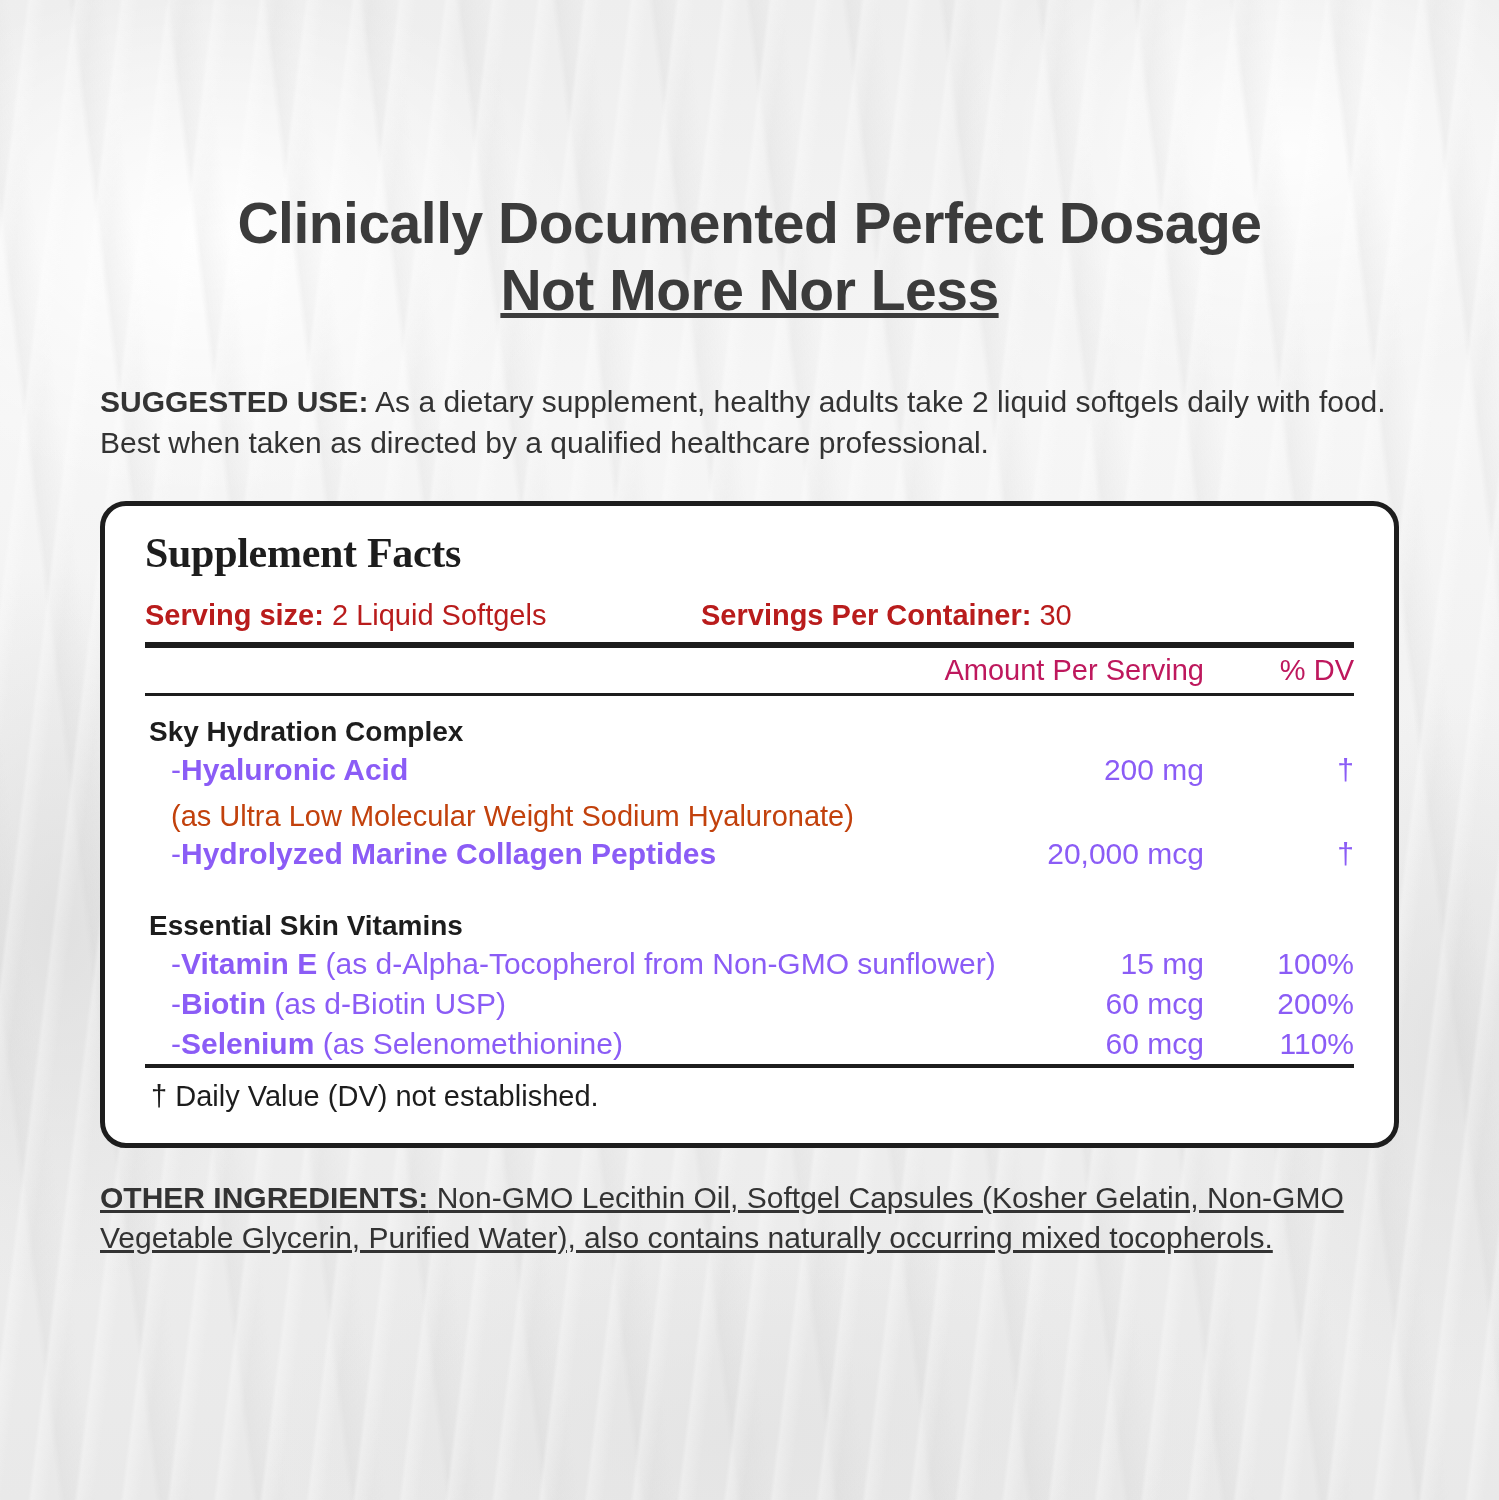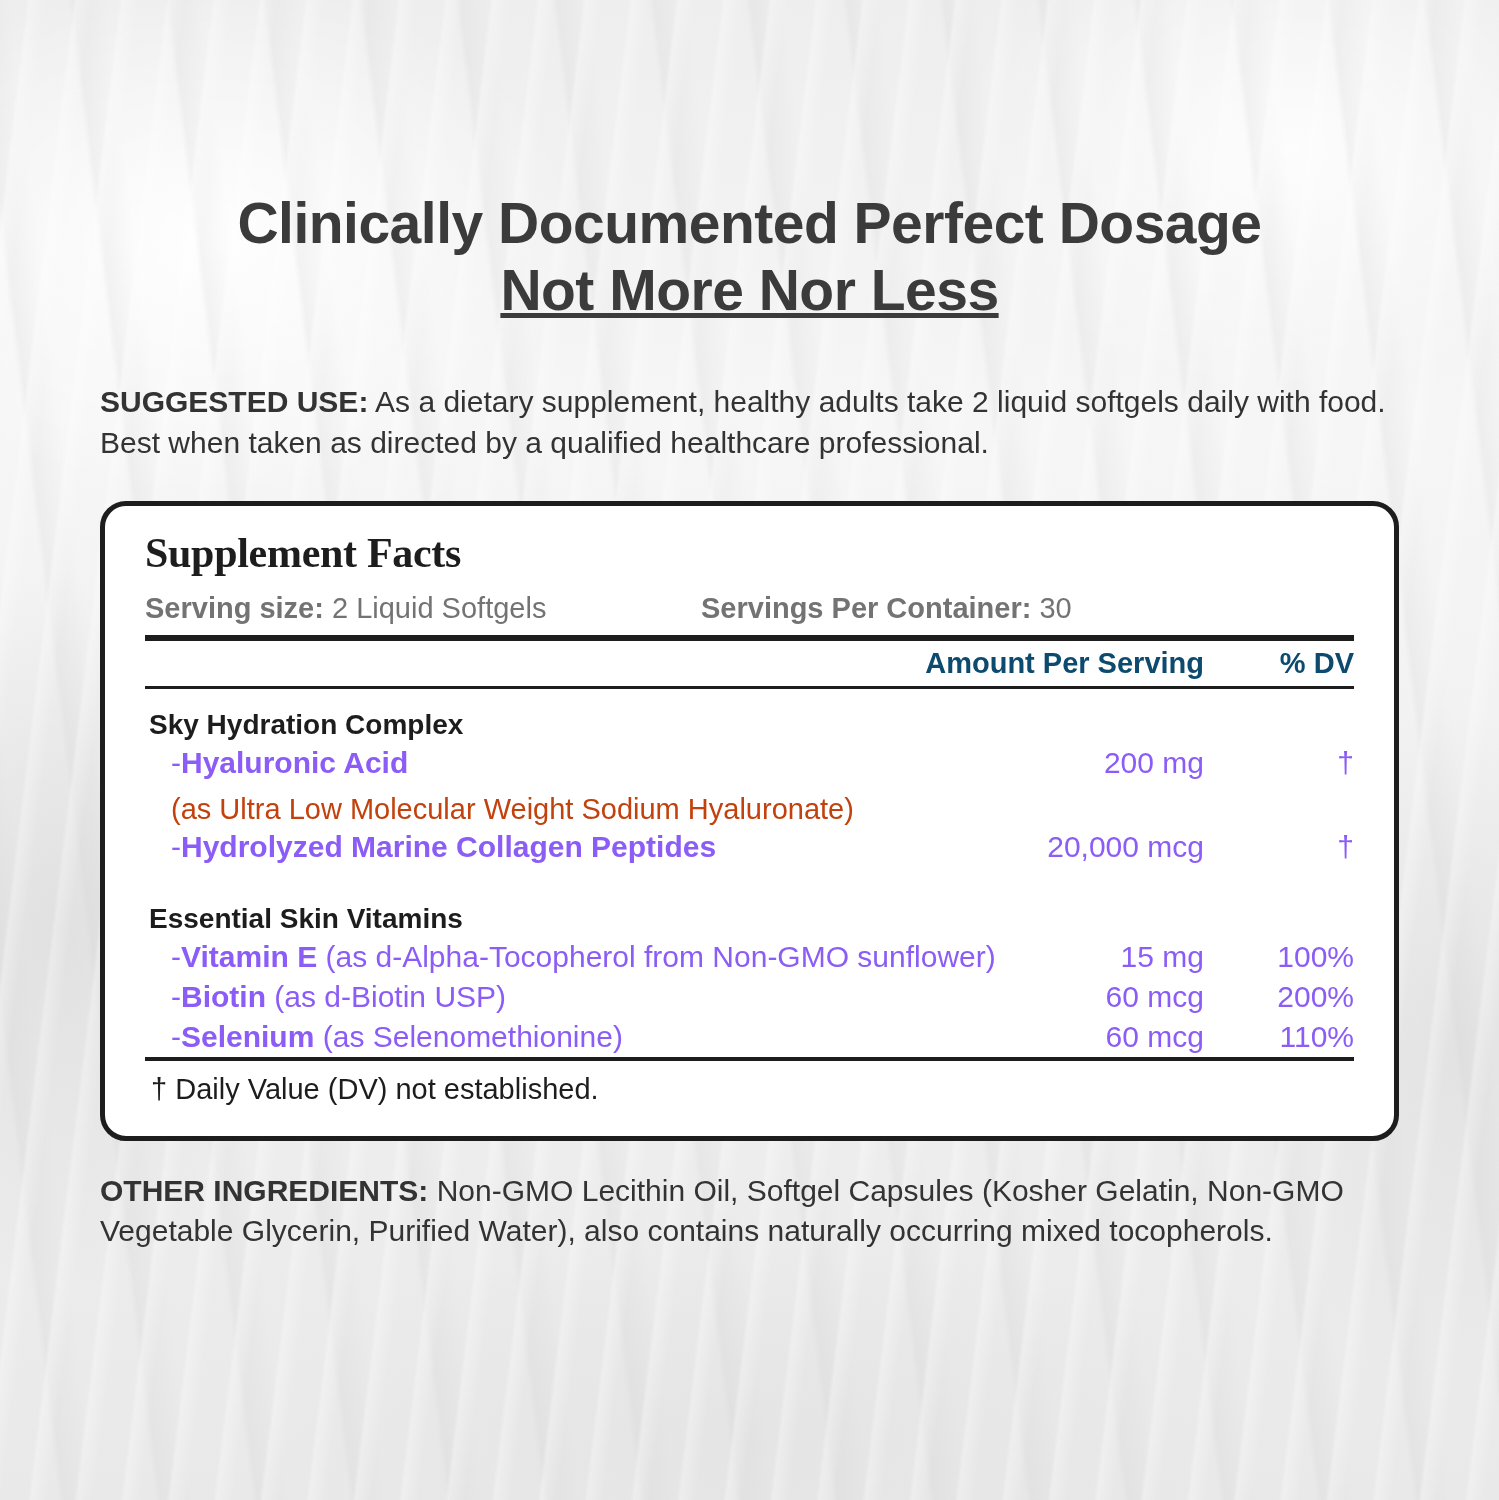--- a/index.html
+++ b/index.html
@@ -82,37 +82,37 @@
     color: #1d1d1d;
     letter-spacing: -0.3px;
     line-height: 1.12;
     font-family: Liberation Serif, serif;
   }
 
   .serving-row {
     display: flex;
     align-items: flex-start;
     font-size: 29px;
-    margin-top: 14px;
-    color: #737373;
+    margin-top: 21px;
+    color: #b91c1c;
   }
   .serving-row .sv-left { width: 556px; flex: 0 0 556px; }
   .serving-row b { font-weight: bold; }
 
   .rule-thick { border-top: 6px solid #1d1d1d; margin-top: 10px; }
   .rule-med   { border-top: 4px solid #1d1d1d; }
   .rule-thin  { border-top: 3px solid #1d1d1d; }
 
   .head-row {
     display: flex;
     justify-content: flex-end;
     align-items: flex-start;
     font-size: 29px;
-    font-weight: bold;
-    color: #0c4a6e;
+    font-weight: normal;
+    color: #be185d;
     padding: 6px 0 6px 0;
   }
   .head-row .amount-col { width: 330px; text-align: right; }
   .head-row .dv-col { width: 150px; text-align: right; }
 
   .facts-body { padding-top: 10px; }
 
   .group-name {
     font-size: 28px;
     font-weight: bold;
@@ -146,20 +146,21 @@
     color: #1d1d1d;
     padding-top: 12px;
     padding-left: 6px;
   }
 
   .other-ingredients {
     margin-top: 30px;
     font-size: 30px;
     line-height: 1.36;
     color: #333;
+    text-decoration: underline;
   }
   .other-ingredients b { font-weight: bold; }
 </style>
 </head>
 <body>
 
 <div class="bg-texture"></div>
 <div class="bg-streaks"></div>
 
 <div class="page">

